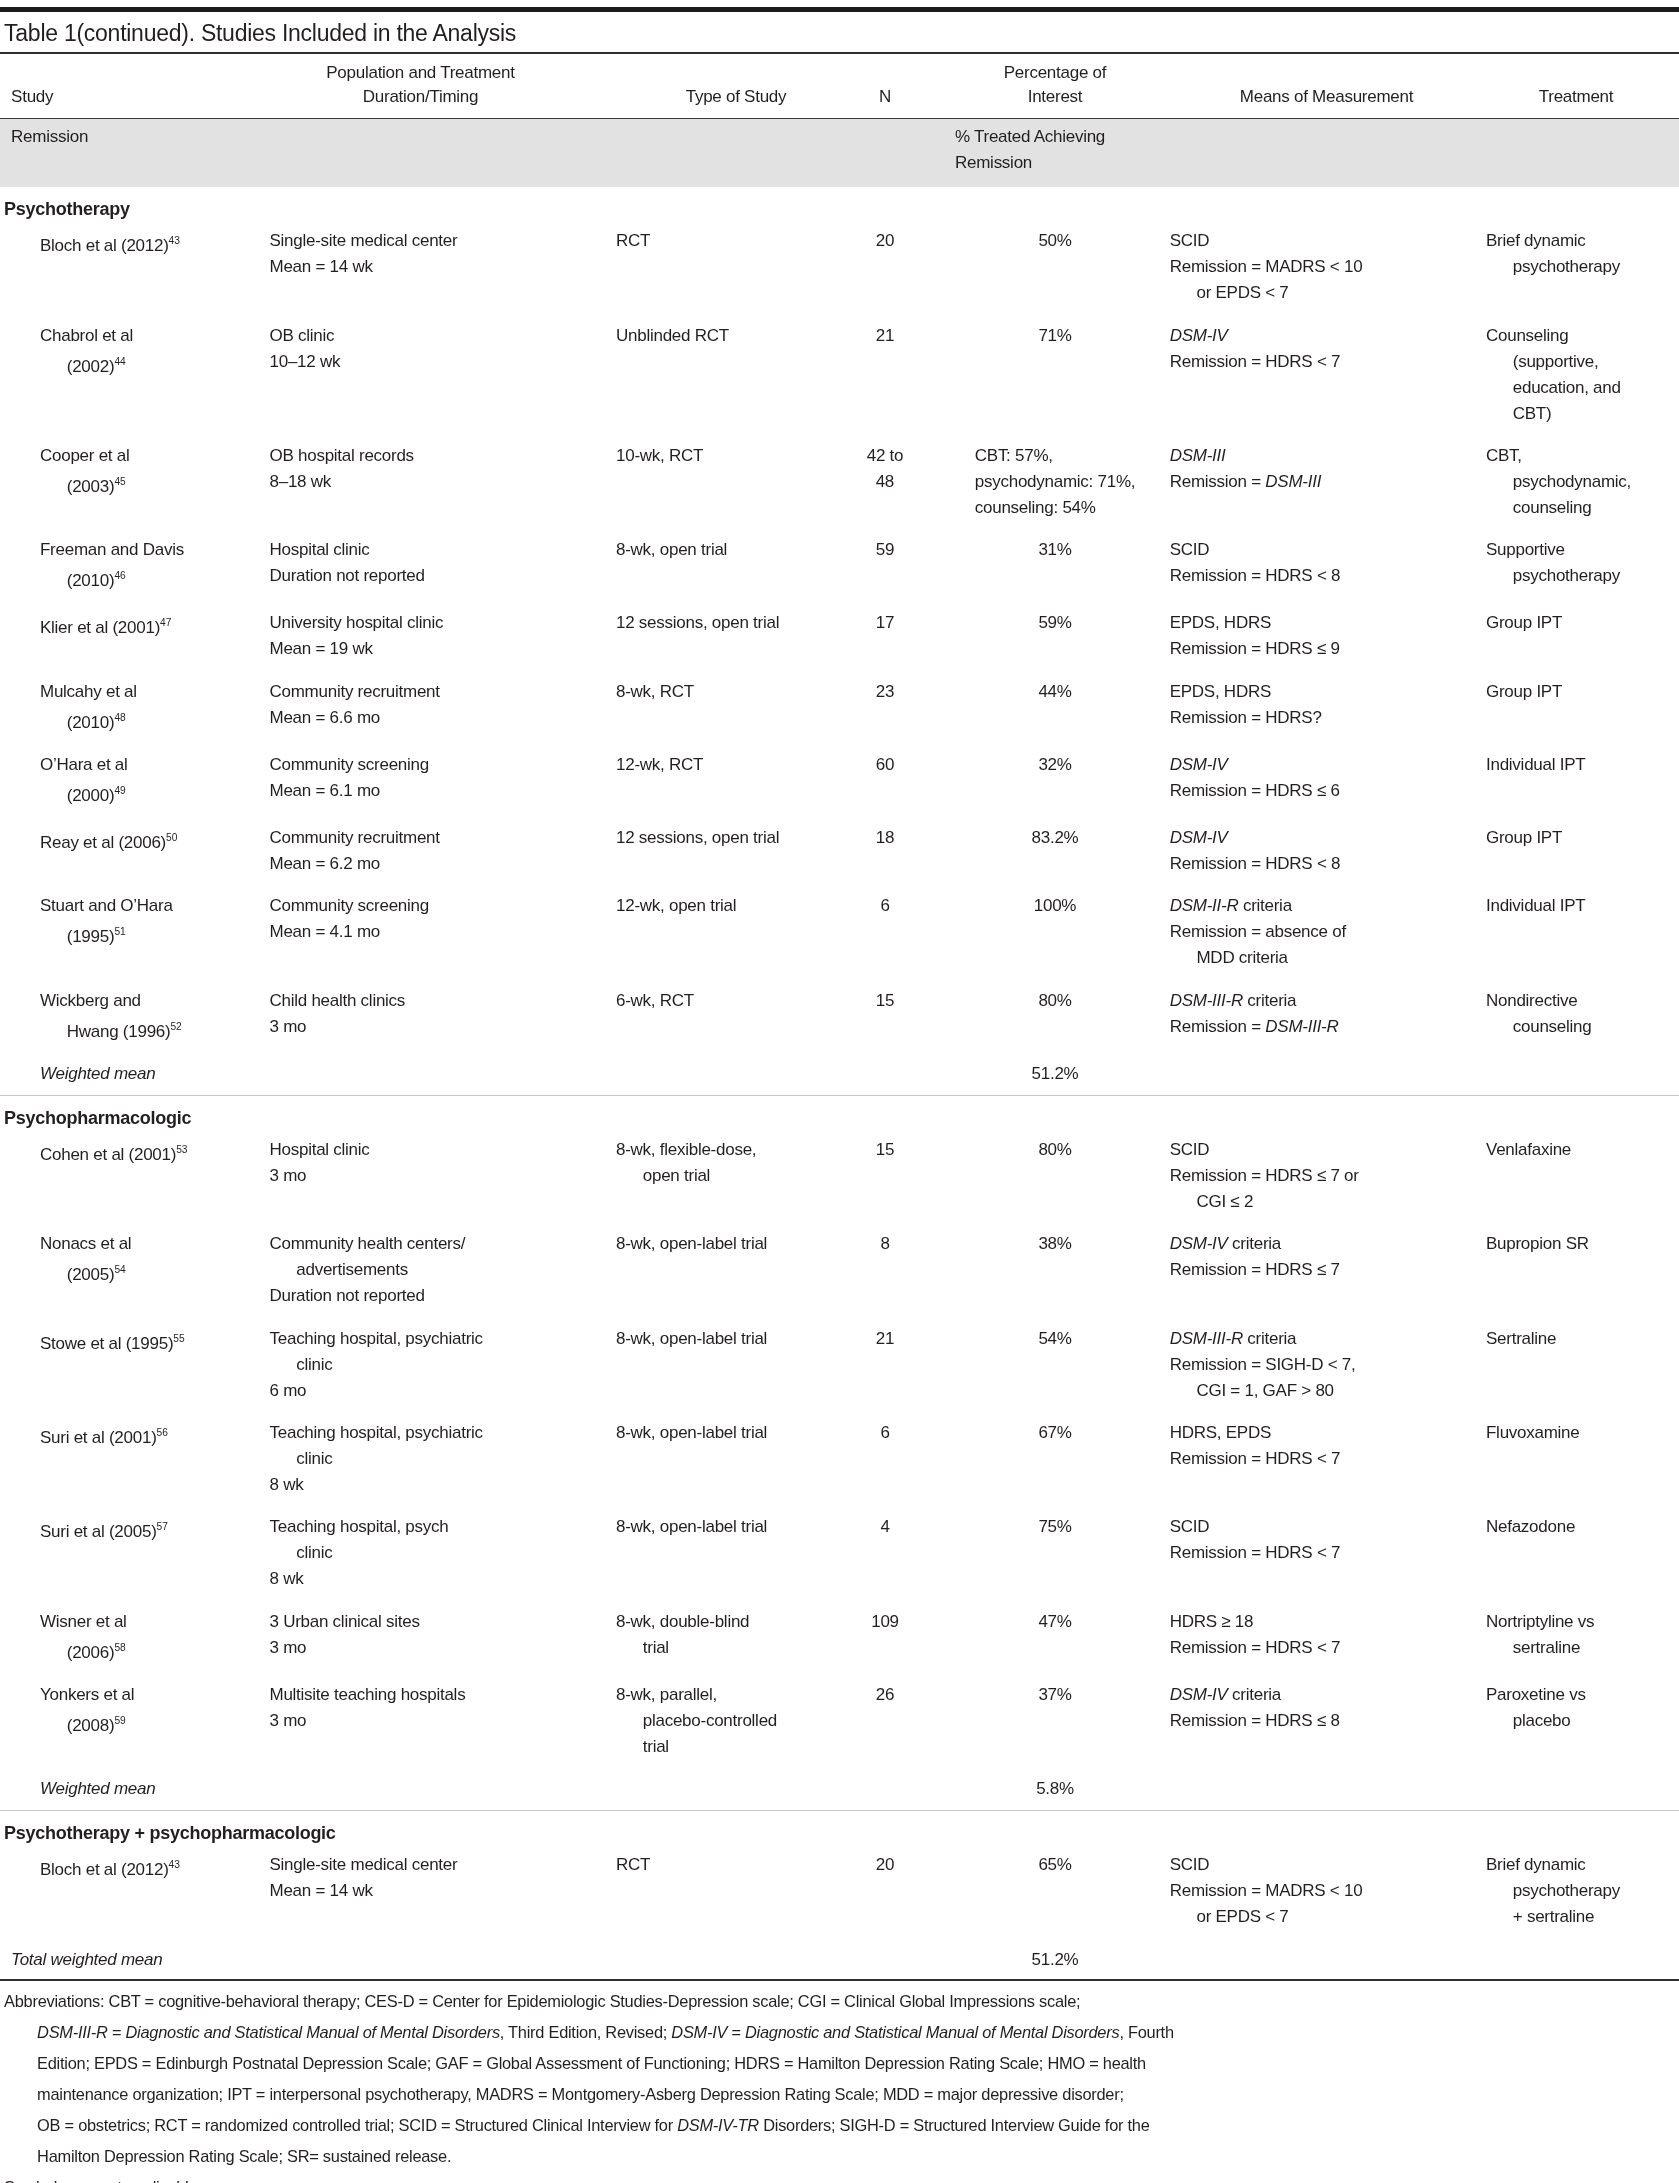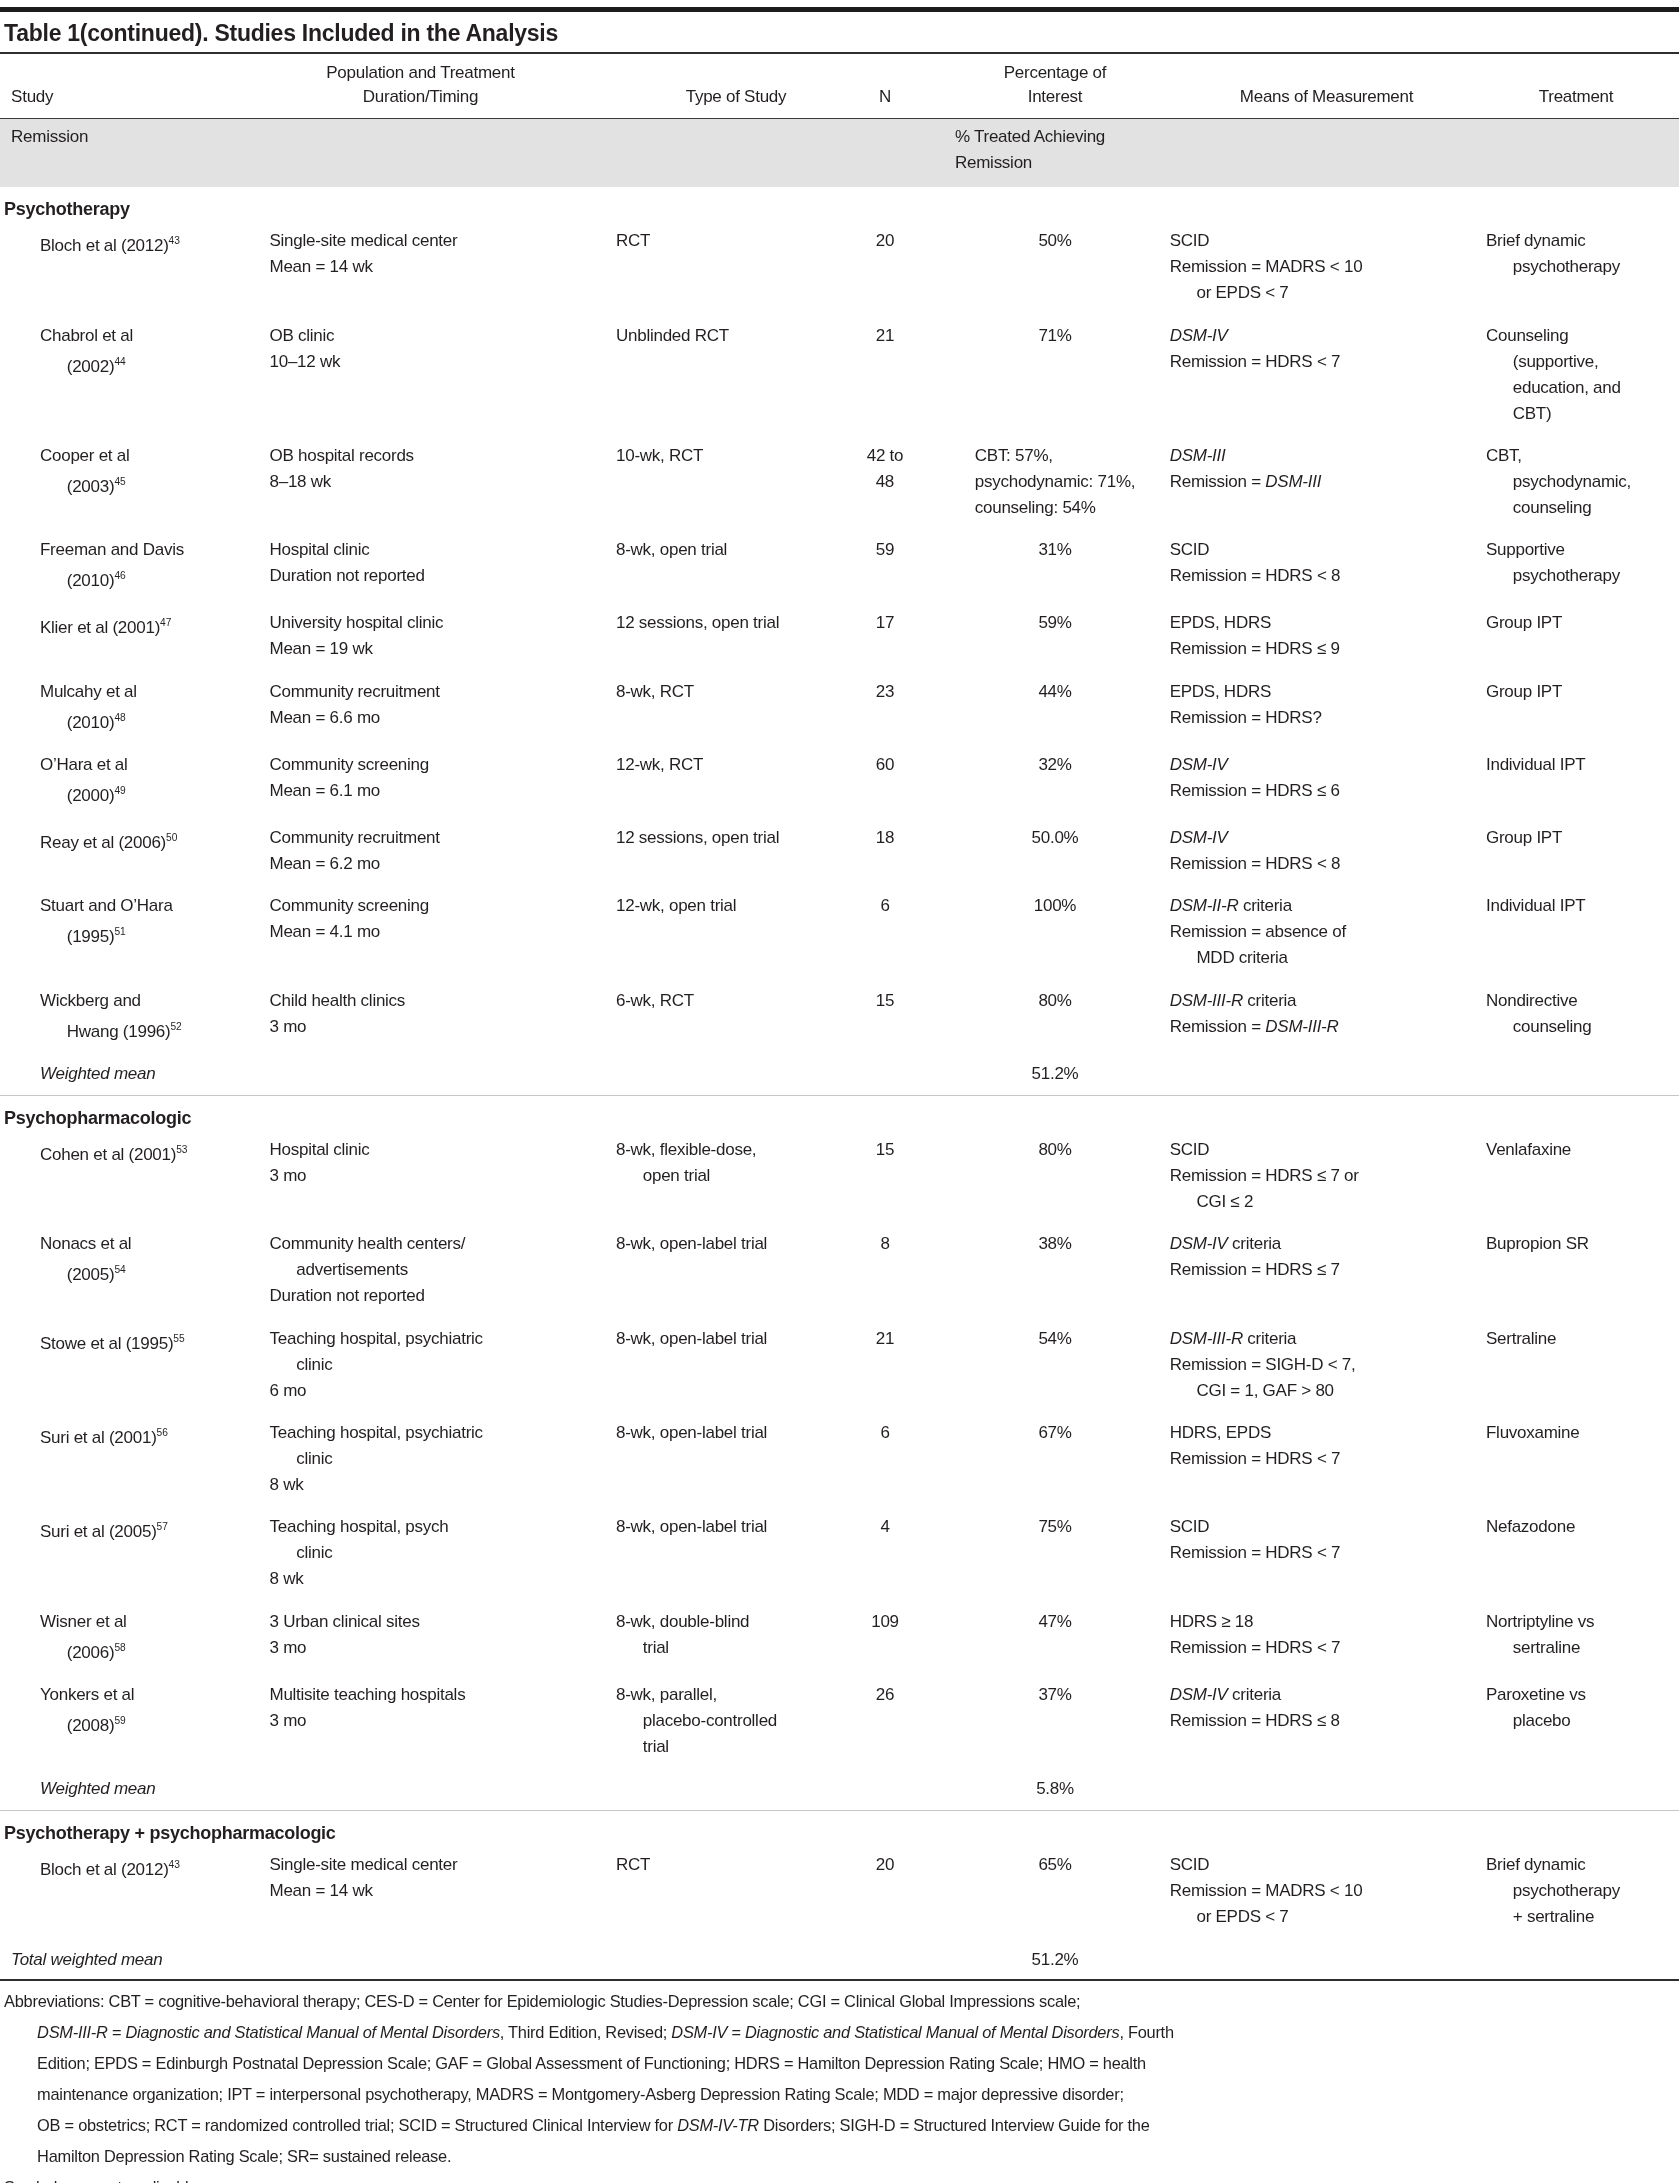--- a/index.html
+++ b/index.html
@@ -1,19 +1,19 @@
 <!DOCTYPE html>
 <html style="font-size:13px"><head>
 <meta charset="utf-8">
 <style>
   html,body{margin:0;padding:0;background:#ffffff;}
   .page{width:1679px;min-height:2183px;box-sizing:border-box;padding-top:6.5px;
         font-family:"Liberation Sans",sans-serif;color:#231f20;letter-spacing:-0.02em;}
   .topbar{height:5.7px;background:#1c1c1c;}
-  .title{font-size:23px;font-weight:bold;padding:6.5px 0 5.7px 4.1px;line-height:28px;}
+  .title{font-size:23px;font-weight:normal;padding:6.5px 0 5.7px 4.1px;line-height:28px;}
   .rule-title{border-top:2.5px solid #2e2e2e;}
   .grid7{display:grid;grid-template-columns:263px 315px 221px 123px 233px 266px 258px;}
   .header{align-items:end;padding:6.5px 0 8.2px;font-size:17px;line-height:24.5px;}
   .header .cell{text-align:center;}
   .header .c1{text-align:left;padding-left:4.1px;}
   .header .c2{padding-left:0;}
   .header .c3{padding-left:95px;}
   .header .c4{padding-left:49px;}
   .header .c5{padding-left:33px;}
   .header .c6{padding-left:77px;}
@@ -131,21 +131,21 @@
         <div class="cell c4"><div class="inner">60</div></div>
         <div class="cell c5"><div class="inner">32%</div></div>
         <div class="cell c6"><div class="inner"><i>DSM-IV</i><br>Remission = HDRS ≤ 6</div></div>
         <div class="cell c7"><div class="inner">Individual IPT</div></div>
       </div>
       <div class="grid7 row">
         <div class="cell c1"><div class="inner">Reay et al (2006)<sup>50</sup></div></div>
         <div class="cell c2"><div class="inner">Community recruitment<br>Mean = 6.2 mo</div></div>
         <div class="cell c3"><div class="inner">12 sessions, open trial</div></div>
         <div class="cell c4"><div class="inner">18</div></div>
-        <div class="cell c5"><div class="inner">50.0%</div></div>
+        <div class="cell c5"><div class="inner">83.2%</div></div>
         <div class="cell c6"><div class="inner"><i>DSM-IV</i><br>Remission = HDRS &lt; 8</div></div>
         <div class="cell c7"><div class="inner">Group IPT</div></div>
       </div>
       <div class="grid7 row">
         <div class="cell c1"><div class="inner">Stuart and O’Hara<br>      (1995)<sup>51</sup></div></div>
         <div class="cell c2"><div class="inner">Community screening<br>Mean = 4.1 mo</div></div>
         <div class="cell c3"><div class="inner">12-wk, open trial</div></div>
         <div class="cell c4"><div class="inner">6</div></div>
         <div class="cell c5"><div class="inner">100%</div></div>
         <div class="cell c6"><div class="inner"><i>DSM-II-R</i> criteria<br>Remission = absence of<br>      MDD criteria</div></div>

